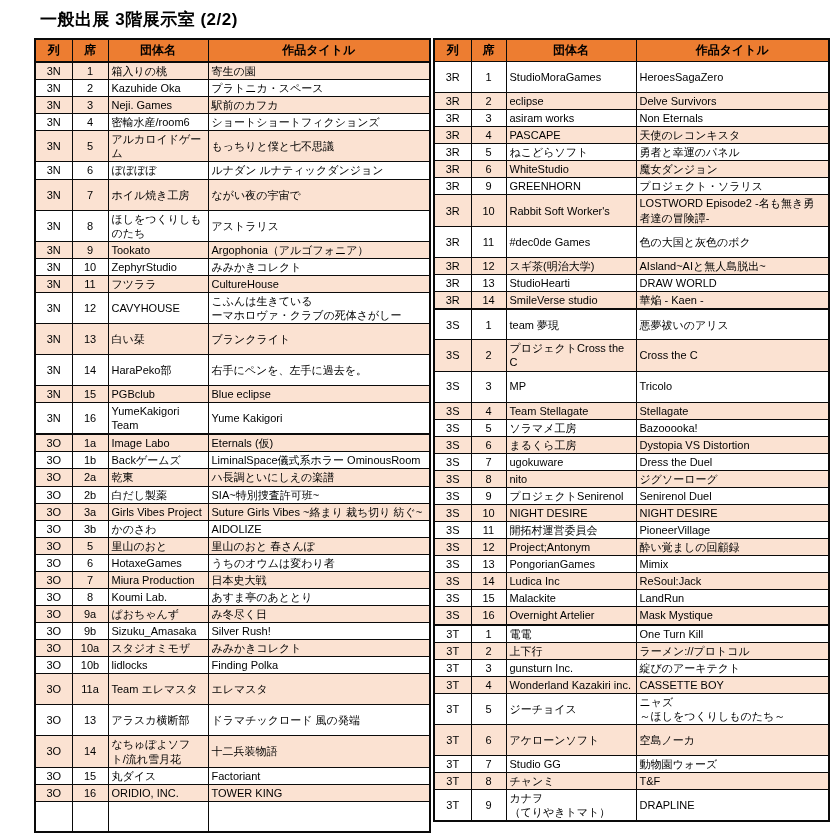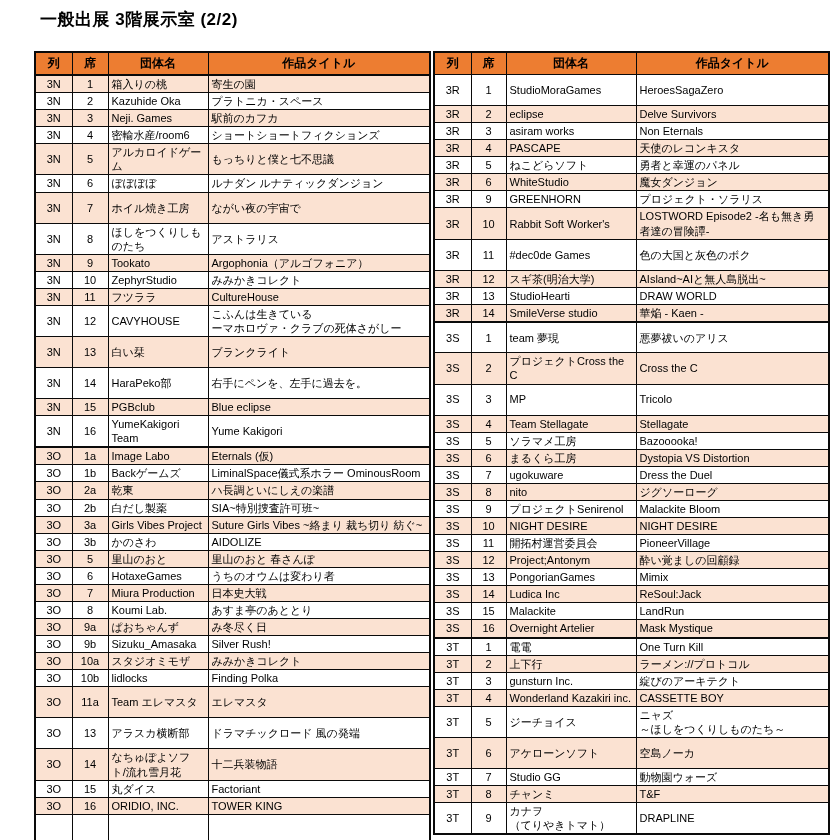--- a/index.html
+++ b/index.html
@@ -9,21 +9,21 @@
   }
   *{box-sizing:border-box;}
   html,body{margin:0;padding:0;background:#ffffff;}
   body{
     width:840px;height:840px;overflow:hidden;
     font-family:"Liberation Sans","DejaVu Sans",sans-serif;
     color:#000;
   }
   .page{width:840px;height:840px;padding:6px 10px 0 34px;}
   .page-title{
-    font-size:17px;font-weight:bold;margin:2px 0 20px 6px;
+    font-size:17px;font-weight:bold;margin:2px 0 7px 6px;
     letter-spacing:0.5px;
   }
   .tables{display:flex;align-items:flex-start;gap:2px;}
   table{
     border-collapse:collapse;table-layout:fixed;
     border:2px solid var(--border);
     font-size:11px;
   }
   th{
     background:var(--header-bg);
@@ -420,21 +420,21 @@
           <tr class="alt">
             <td class="c-col">3S</td>
             <td class="c-seat">8</td>
             <td class="c-group">nito</td>
             <td class="c-title">ジグソーローグ</td>
           </tr>
           <tr>
             <td class="c-col">3S</td>
             <td class="c-seat">9</td>
             <td class="c-group">プロジェクトSenirenol</td>
-            <td class="c-title">Malackite Bloom</td>
+            <td class="c-title">Senirenol Duel</td>
           </tr>
           <tr class="alt">
             <td class="c-col">3S</td>
             <td class="c-seat">10</td>
             <td class="c-group">NIGHT DESIRE</td>
             <td class="c-title">NIGHT DESIRE</td>
           </tr>
           <tr>
             <td class="c-col">3S</td>
             <td class="c-seat">11</td>

